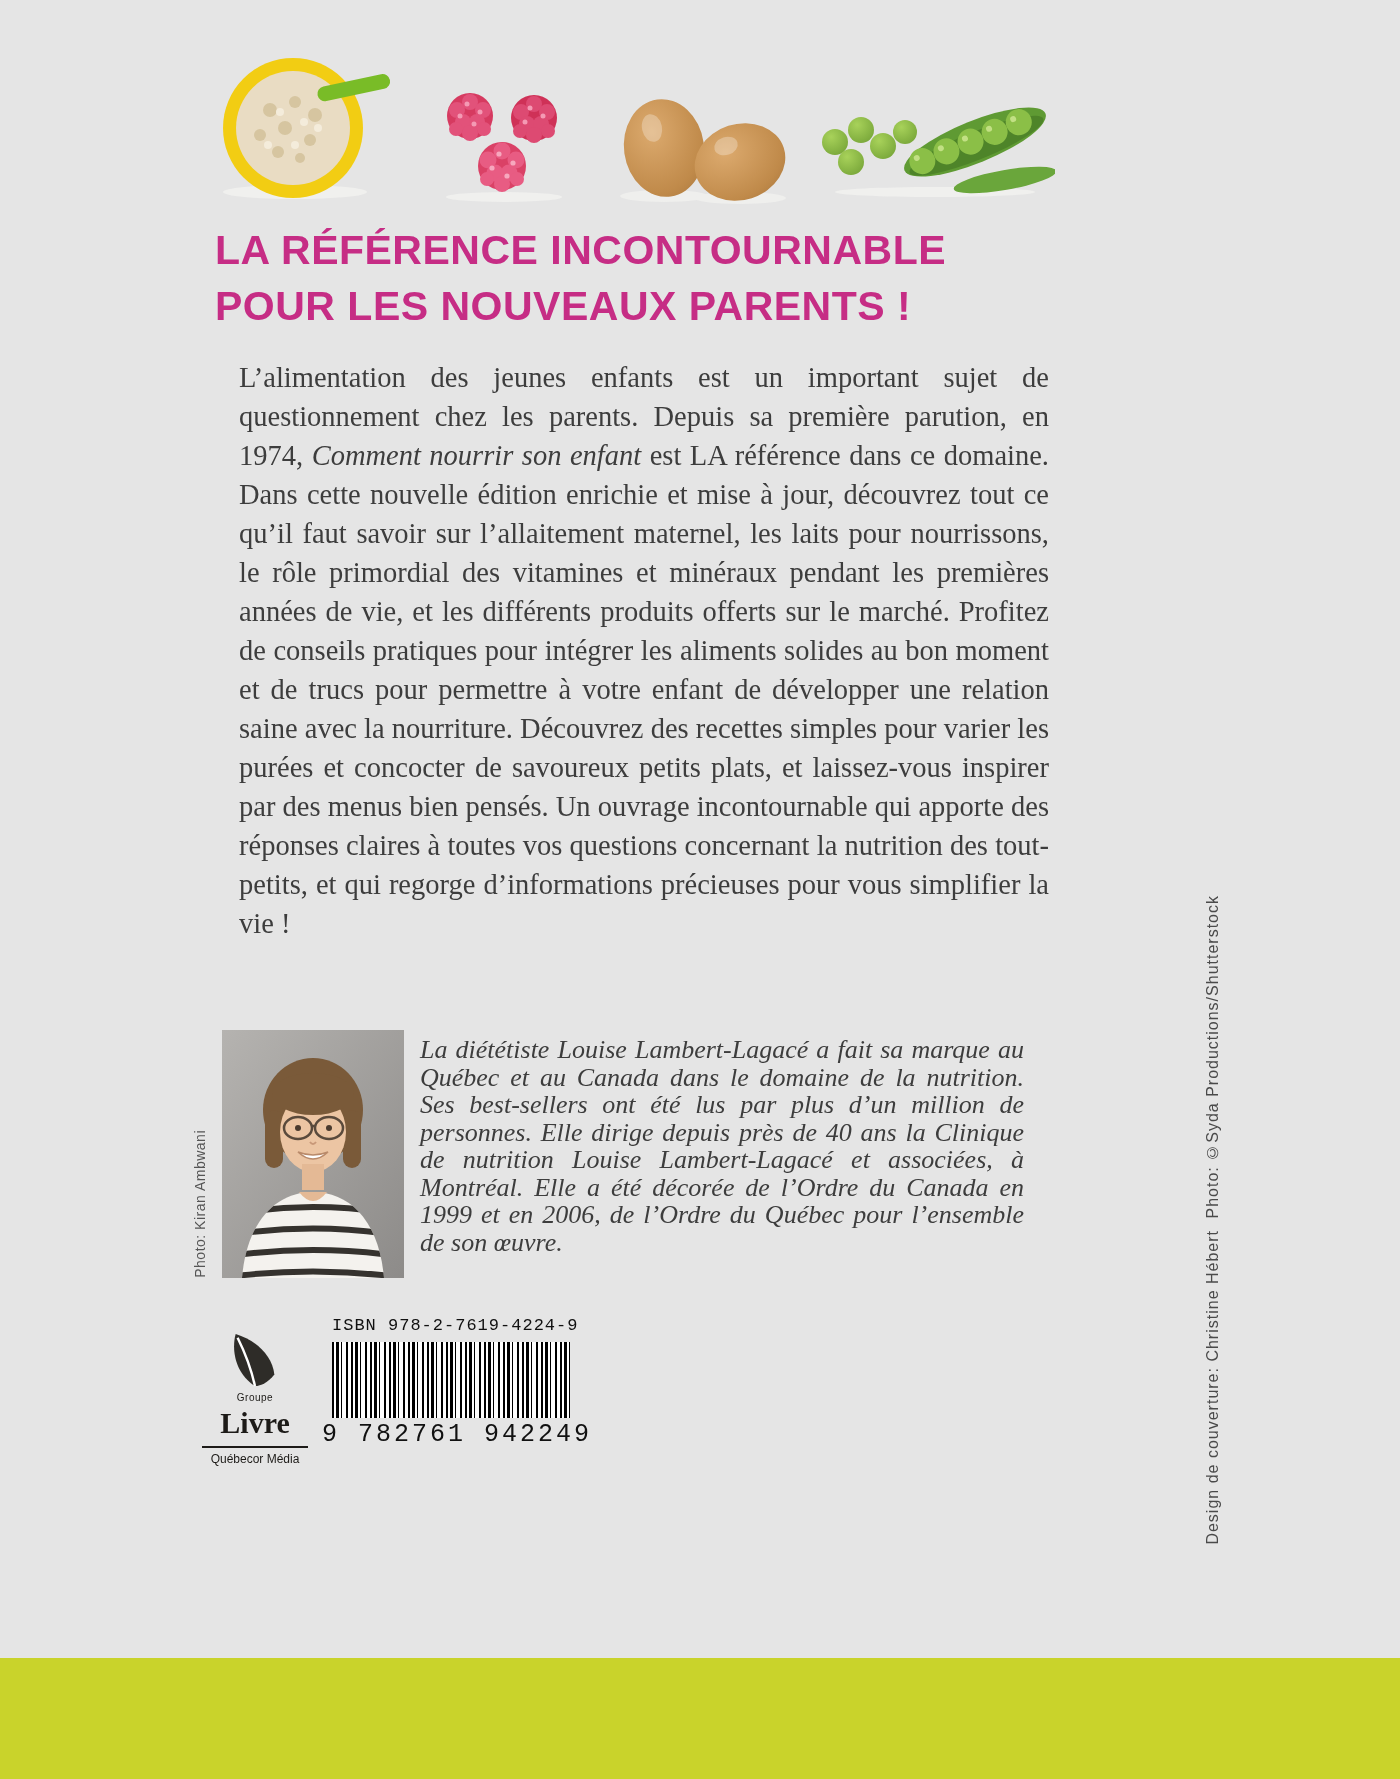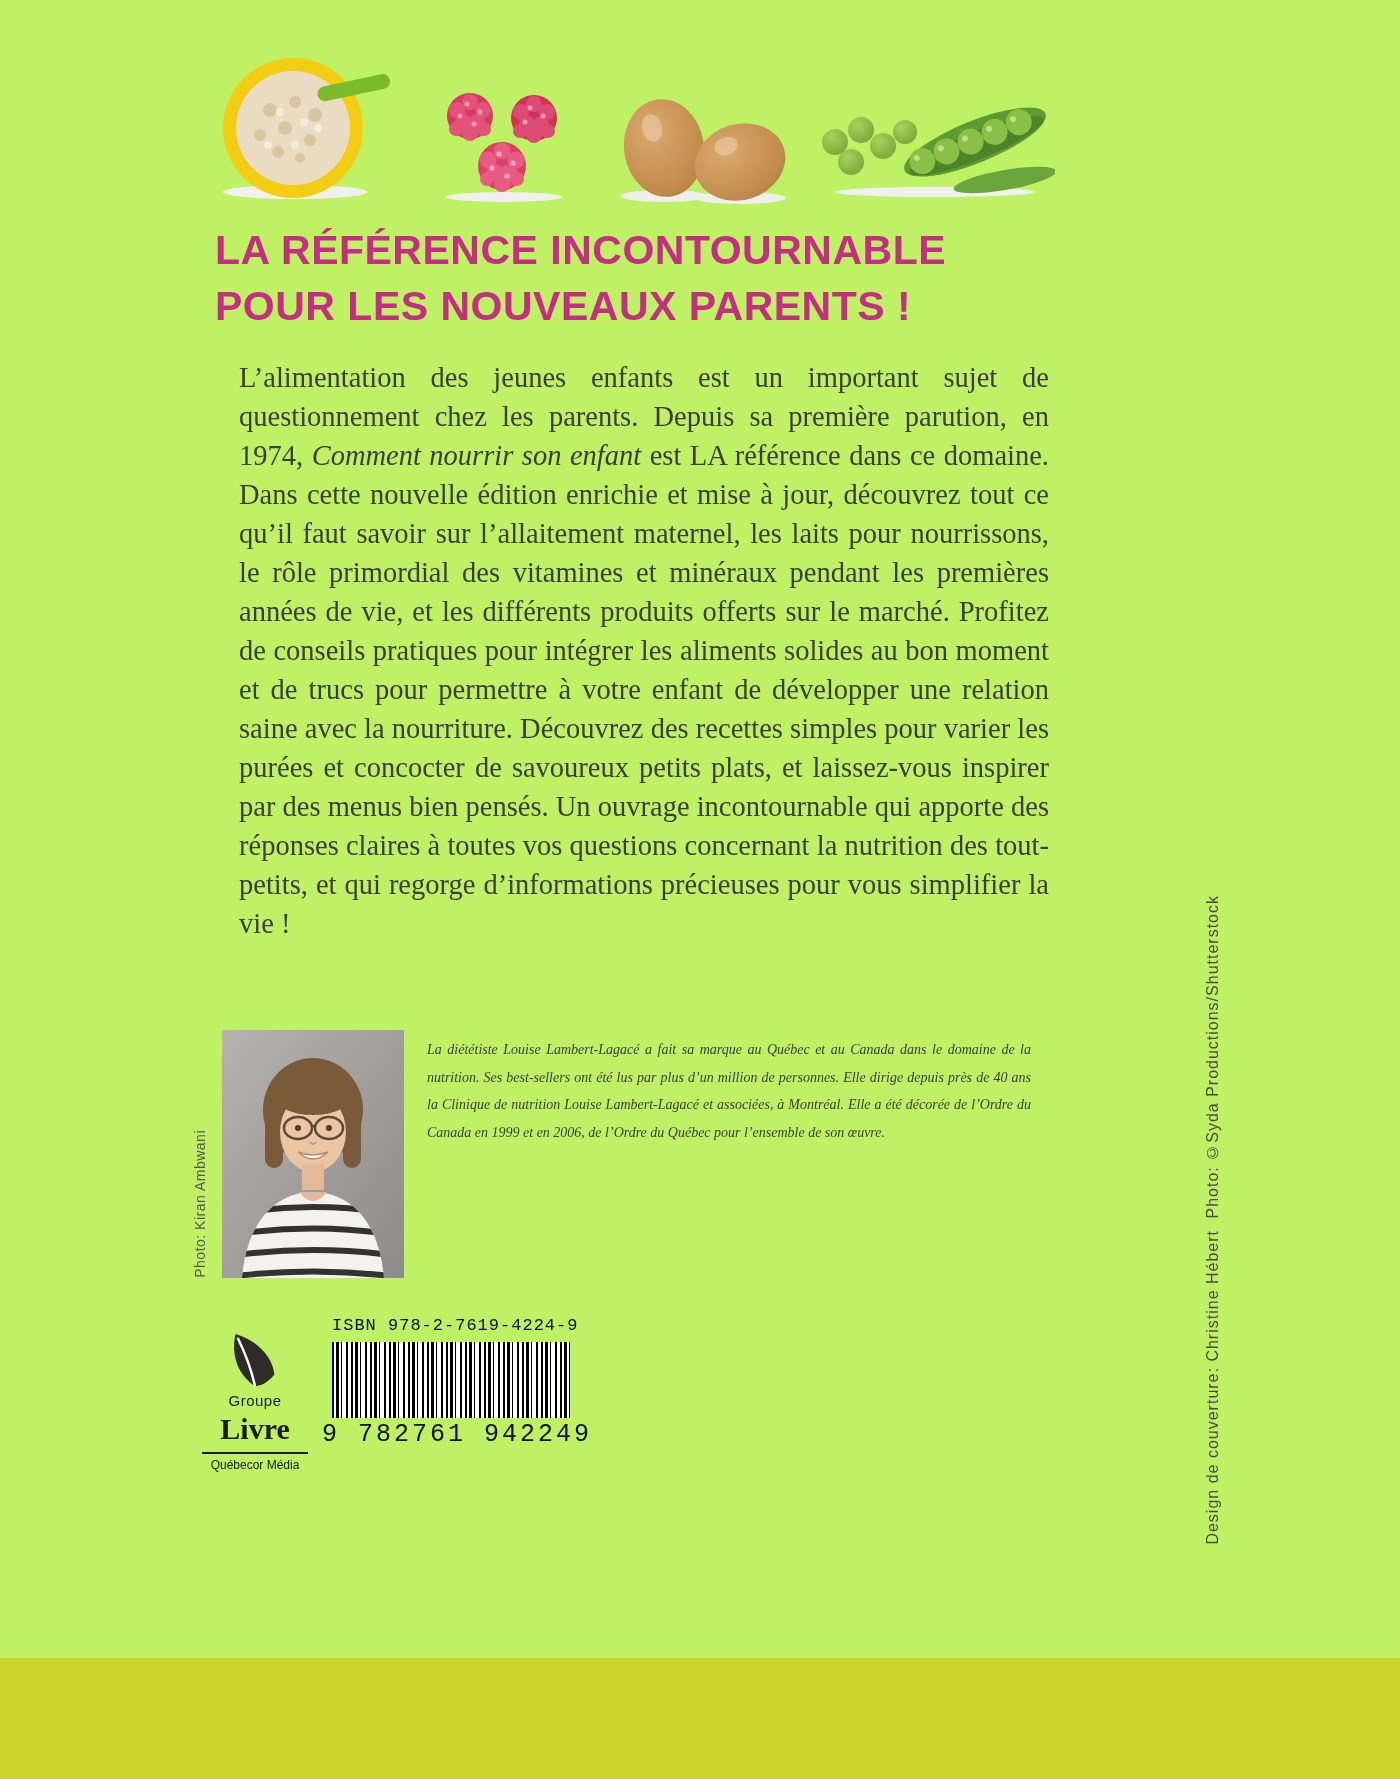--- a/index.html
+++ b/index.html
@@ -1,18 +1,18 @@
 <!DOCTYPE html>
 <html style="--color-headline: #c62d85; --color-band: #c9d32b; --color-text: #3d3d3d; --color-credit: #555555;"><head>
 <meta charset="utf-8">
 <style>
   * { margin:0; padding:0; box-sizing:border-box; }
   html,body { background:#ffffff; }
   .page {
-    position:relative; width:1400px; height:1779px; background:#bef264;
+    position:relative; width:1400px; height:1779px; background:#e5e5e5;
     overflow:hidden; font-family:"Liberation Serif", serif;
   }
 
   
   .food { position:absolute; }
   .food-bowl { left:200px; top:50px; }
   .food-raspberries { left:428px; top:76px; }
   .food-eggs { left:610px; top:88px; }
   .food-peas { left:815px; top:80px; }
 
@@ -38,29 +38,28 @@
     writing-mode:vertical-rl; transform:rotate(180deg); white-space:nowrap;
     font-family:"Liberation Sans", sans-serif;
   }
   .photo-credit-left {
     position:absolute; left:192px; bottom:501px;
     font-size:14px; letter-spacing:0.5px; color:var(--color-credit, #555555);
   }
   .author-photo { position:absolute; left:222px; top:1030px; }
   .author-bio {
     position:absolute; left:420px; top:1036px; width:604px;
-    font-size:14px; line-height:27.5px; font-style:italic; text-align:justify;
+    font-size:26px; line-height:27.5px; font-style:italic; text-align:justify;
     color:var(--color-text, #3d3d3d);
-    margin-left:7px;
   }
 
   
   .publisher { position:absolute; left:188px; top:1330px; width:134px; text-align:center; color:#1d1b18; }
   .publisher .leaf { display:block; margin:0 auto 2px auto; }
-  .publisher .group { font-family:"Liberation Sans", sans-serif; font-size:15px; letter-spacing:0.5px; }
+  .publisher .group { font-family:"Liberation Sans", sans-serif; font-size:10px; letter-spacing:0.5px; }
   .publisher .name { font-family:"Liberation Serif", serif; font-size:30px; font-weight:bold; line-height:40px; }
   .publisher .rule { border-top:2px solid #1d1b18; margin:3px 14px 4px 14px; }
   .publisher .media { font-family:"Liberation Sans", sans-serif; font-size:12px; font-weight:normal; }
 
   
   .isbn {
     position:absolute; left:332px; top:1316px;
     font-family:"Liberation Mono", monospace; font-size:17px; letter-spacing:1px; color:#111;
   }
   .bars {

